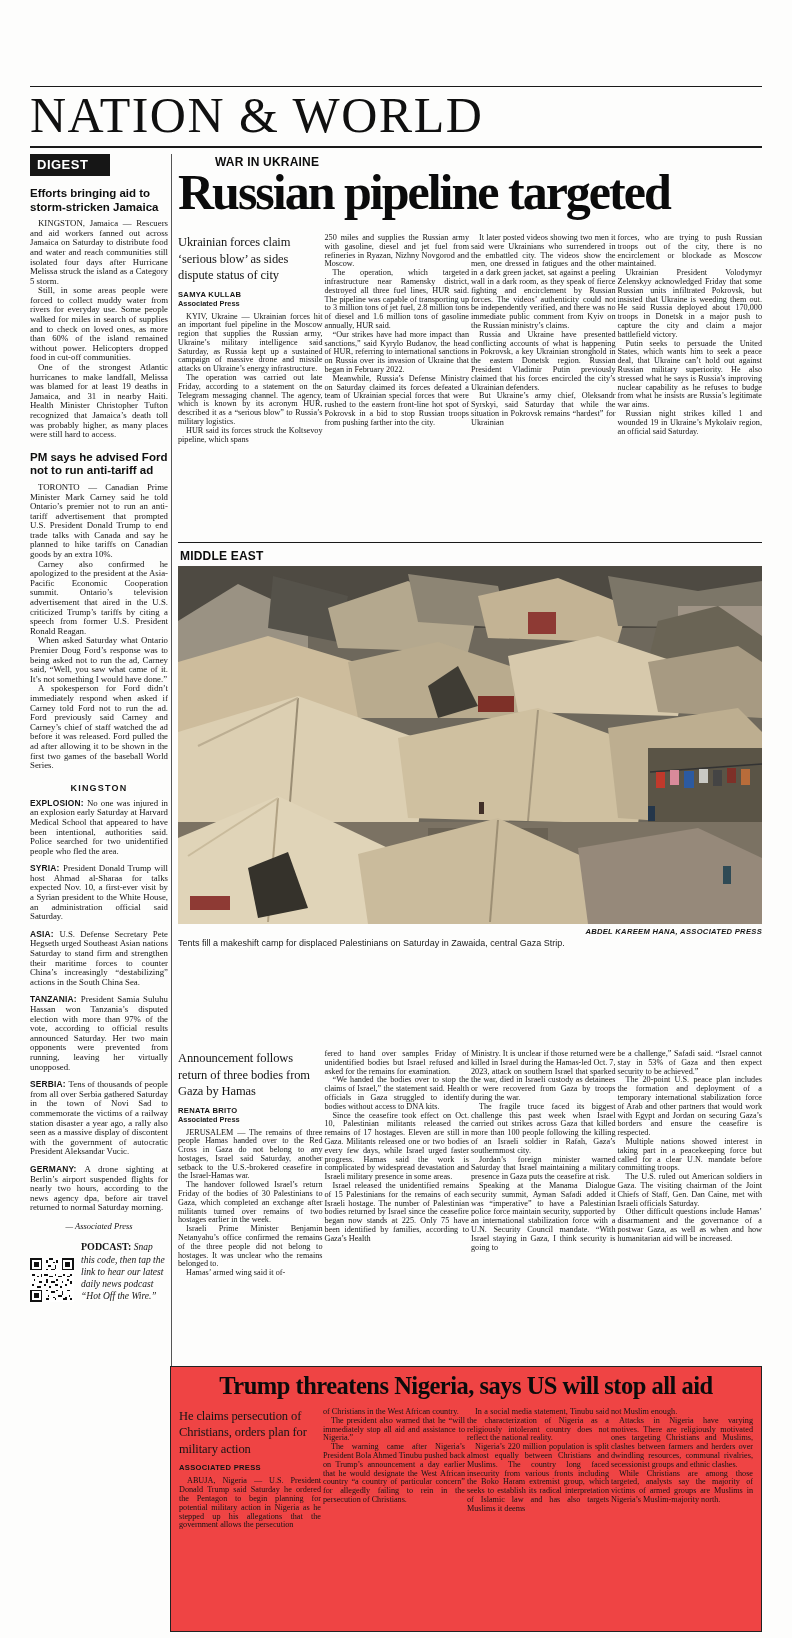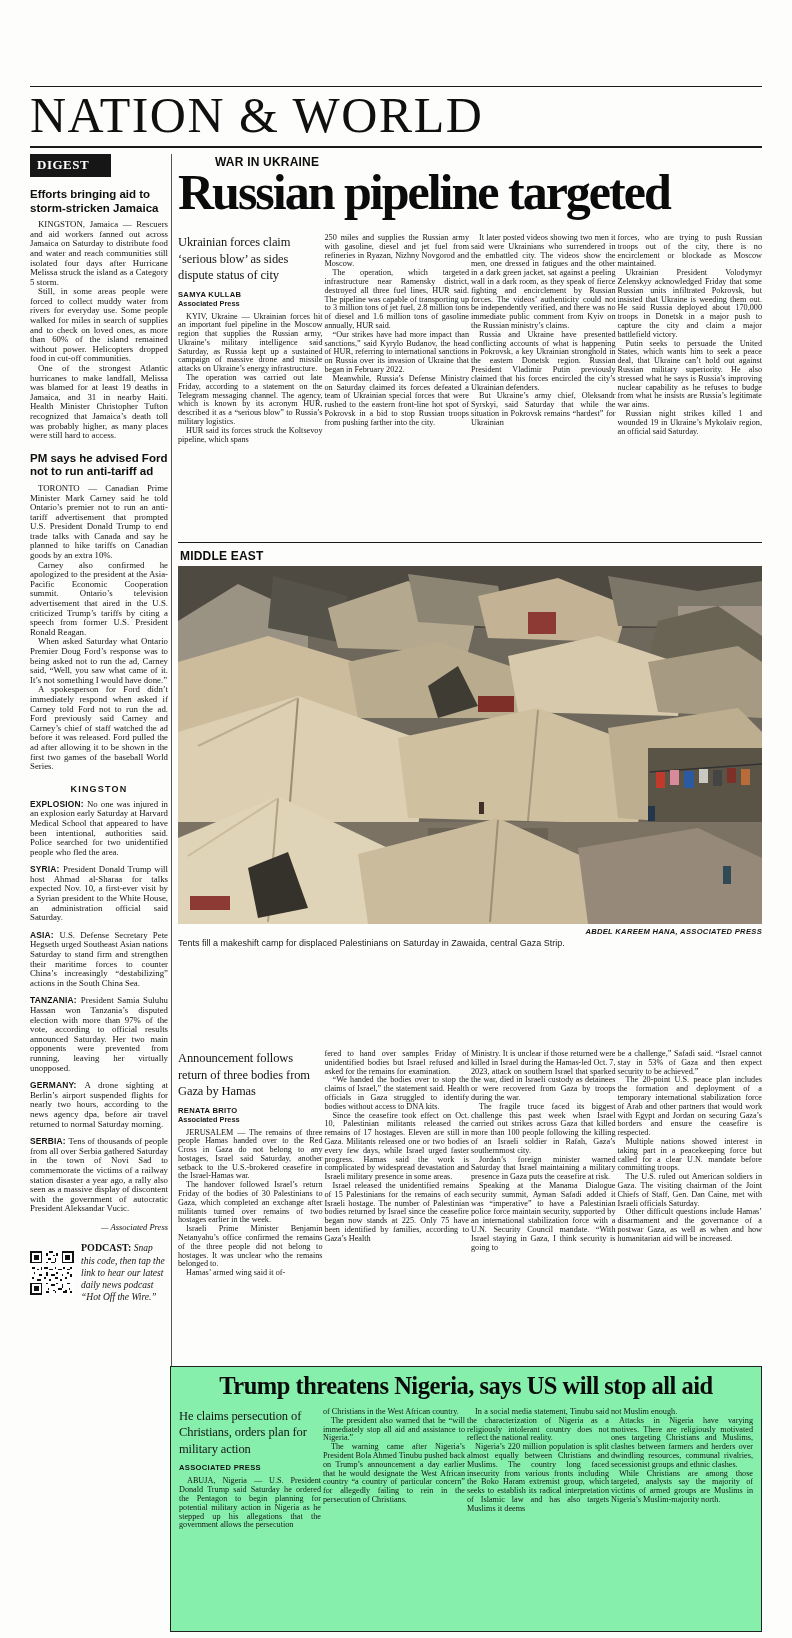--- a/index.html
+++ b/index.html
@@ -13,32 +13,32 @@
               font-family:"Liberation Sans", sans-serif; font-size:8.5px; letter-spacing:.4px; color:#222; }
   .masthead b { font-weight:bold; color:#111; }
   .rule { background:#1a1a1a; }
   .header-rule { top:86px; left:30px; width:732px; height:1px; }
   .section-title { top:90px; left:30px; font-family:"Liberation Serif", serif; font-weight:400;
                    font-size:50px; line-height:1; letter-spacing:1.5px; white-space:nowrap; color:#101010; }
   .title-rule { top:146px; left:30px; width:732px; height:2px; }
 
   
   .digest { left:30px; top:154px; width:138px; height:1476px; overflow:hidden; }
-  .digest-label { display:inline-block; background:#161616; color:#fff; font-family:Liberation Serif, serif;
+  .digest-label { display:inline-block; background:#161616; color:#fff; font-family:Liberation Sans, sans-serif;
                   font-weight:bold; font-size:13px; letter-spacing:.5px; padding:3px 22px 4px 7px; }
   .digest h3 { font-family:"Liberation Sans", sans-serif; font-weight:bold; font-size:11.5px; line-height:1.18;
                margin:11px 0 5px; color:#0e0e0e; }
   .digest .para, .digest .brief { font-size:8.8px; line-height:9.6px; text-align:justify; }
   .digest .para { text-indent:8px; }
   .briefly-label { text-align:center; font-family:"Liberation Sans", sans-serif; font-weight:bold;
                    font-size:9px; letter-spacing:1.2px; margin:12px 0 6px; }
   .brief { margin-bottom:8px; }
   .brief b { font-family:"Liberation Sans", sans-serif; font-size:8.4px; letter-spacing:.2px; }
-  .ap-attrib { text-align:right; font-style:italic; font-size:8.5px; margin:0 0 10px; }
-  .podcast { display:flex; gap:7px; align-items:center; }
+  .ap-attrib { text-align:center; font-style:italic; font-size:8.5px; margin:0 0 10px; }
+  .podcast { display:flex; gap:7px; align-items:flex-end; }
   .podcast svg { flex:0 0 auto; }
   .podcast-text { font-size:9.5px; line-height:1.28; font-style:italic; }
   .podcast-text b { font-style:normal; font-size:10px; }
 
   .v-rule { left:171px; top:154px; width:1px; height:1478px; background:#555; }
 
   
   .kicker { font-family:"Liberation Sans", sans-serif; font-weight:bold; font-size:12px; letter-spacing:.2px; color:#0d0d0d; }
   .ukr-kicker { left:180px; top:155px;margin-left:35px; }
   .me-kicker  { left:180px; top:549px; }
@@ -63,21 +63,21 @@
 
   .me-rule { top:542px; left:178px; width:584px; height:1px; }
 
   
   .photo { left:178px; top:566px; width:584px; height:358px; overflow:hidden; background:#6e685c; }
   .credit { left:178px; top:927px; width:584px; text-align:right; font-family:"Liberation Sans", sans-serif;
             font-weight:bold; font-size:7.6px; letter-spacing:.3px; color:#161616;font-style:italic; }
   .caption { left:178px; top:938px; width:584px; font-family:"Liberation Sans", sans-serif; font-size:9px; color:#1c1c1c; }
 
   
-  .nigeria { left:170px; top:1366px; width:592px; height:266px; border:1px solid #222; background:#86efac; padding:5px 8px 6px; }
+  .nigeria { left:170px; top:1366px; width:592px; height:266px; border:1px solid #222; background:#ef4444; padding:5px 8px 6px; }
   .ng-headline { font-family:"Liberation Serif", serif; font-weight:bold; font-size:24.5px; letter-spacing:-.5px;
                  text-align:center; white-space:nowrap; line-height:1.1; margin:1px 0 8px; color:#0b0b0b; }
   .ng-cols { height:206px; }
   .ng-subhead { font-size:12.5px; }
 </style>
 </head>
 <body>
 
 <div class="page">
 
@@ -100,22 +100,22 @@
         <p class="para">Carney also confirmed he apologized to the president at the Asia-Pacific Economic Cooperation summit. Ontario’s television advertisement that aired in the U.S. criticized Trump’s tariffs by citing a speech from former U.S. President Ronald Reagan.</p>
         <p class="para">When asked Saturday what Ontario Premier Doug Ford’s response was to being asked not to run the ad, Carney said, “Well, you saw what came of it. It’s not something I would have done.”</p>
         <p class="para">A spokesperson for Ford didn’t immediately respond when asked if Carney told Ford not to run the ad. Ford previously said Carney and Carney’s chief of staff watched the ad before it was released. Ford pulled the ad after allowing it to be shown in the first two games of the baseball World Series.</p>
       </div>
     <div class="briefly-label">KINGSTON</div>
     <div>
         <p class="brief"><b>EXPLOSION: </b>No one was injured in an explosion early Saturday at Harvard Medical School that appeared to have been intentional, authorities said. Police searched for two unidentified people who fled the area.</p>
         <p class="brief"><b>SYRIA: </b>President Donald Trump will host Ahmad al-Sharaa for talks expected Nov. 10, a first-ever visit by a Syrian president to the White House, an administration official said Saturday.</p>
         <p class="brief"><b>ASIA: </b>U.S. Defense Secretary Pete Hegseth urged Southeast Asian nations Saturday to stand firm and strengthen their maritime forces to counter China’s increasingly “destabilizing” actions in the South China Sea.</p>
         <p class="brief"><b>TANZANIA: </b>President Samia Suluhu Hassan won Tanzania’s disputed election with more than 97% of the vote, according to official results announced Saturday. Her two main opponents were prevented from running, leaving her virtually unopposed.</p>
+        <p class="brief"><b>SERBIA: </b>Tens of thousands of people from all over Serbia gathered Saturday in the town of Novi Sad to commemorate the victims of a railway station disaster a year ago, a rally also seen as a massive display of discontent with the government of autocratic President Aleksandar Vucic.</p>
         <p class="brief"><b>GERMANY: </b>A drone sighting at Berlin’s airport suspended flights for nearly two hours, according to the news agency dpa, before air travel returned to normal Saturday morning.</p>
-        <p class="brief"><b>SERBIA: </b>Tens of thousands of people from all over Serbia gathered Saturday in the town of Novi Sad to commemorate the victims of a railway station disaster a year ago, a rally also seen as a massive display of discontent with the government of autocratic President Aleksandar Vucic.</p>
       </div>
     <div class="ap-attrib">— Associated Press</div>
     <div class="podcast">
       <svg width="44" height="44" viewBox="0 0 25 25" shape-rendering="crispEdges">
         <rect width="25" height="25" fill="#fff"></rect>
         <g fill="#111">
           <rect x="0" y="0" width="7" height="7"></rect>
             <rect x="18" y="0" width="7" height="7"></rect>
             <rect x="0" y="18" width="7" height="7"></rect>
         </g>

